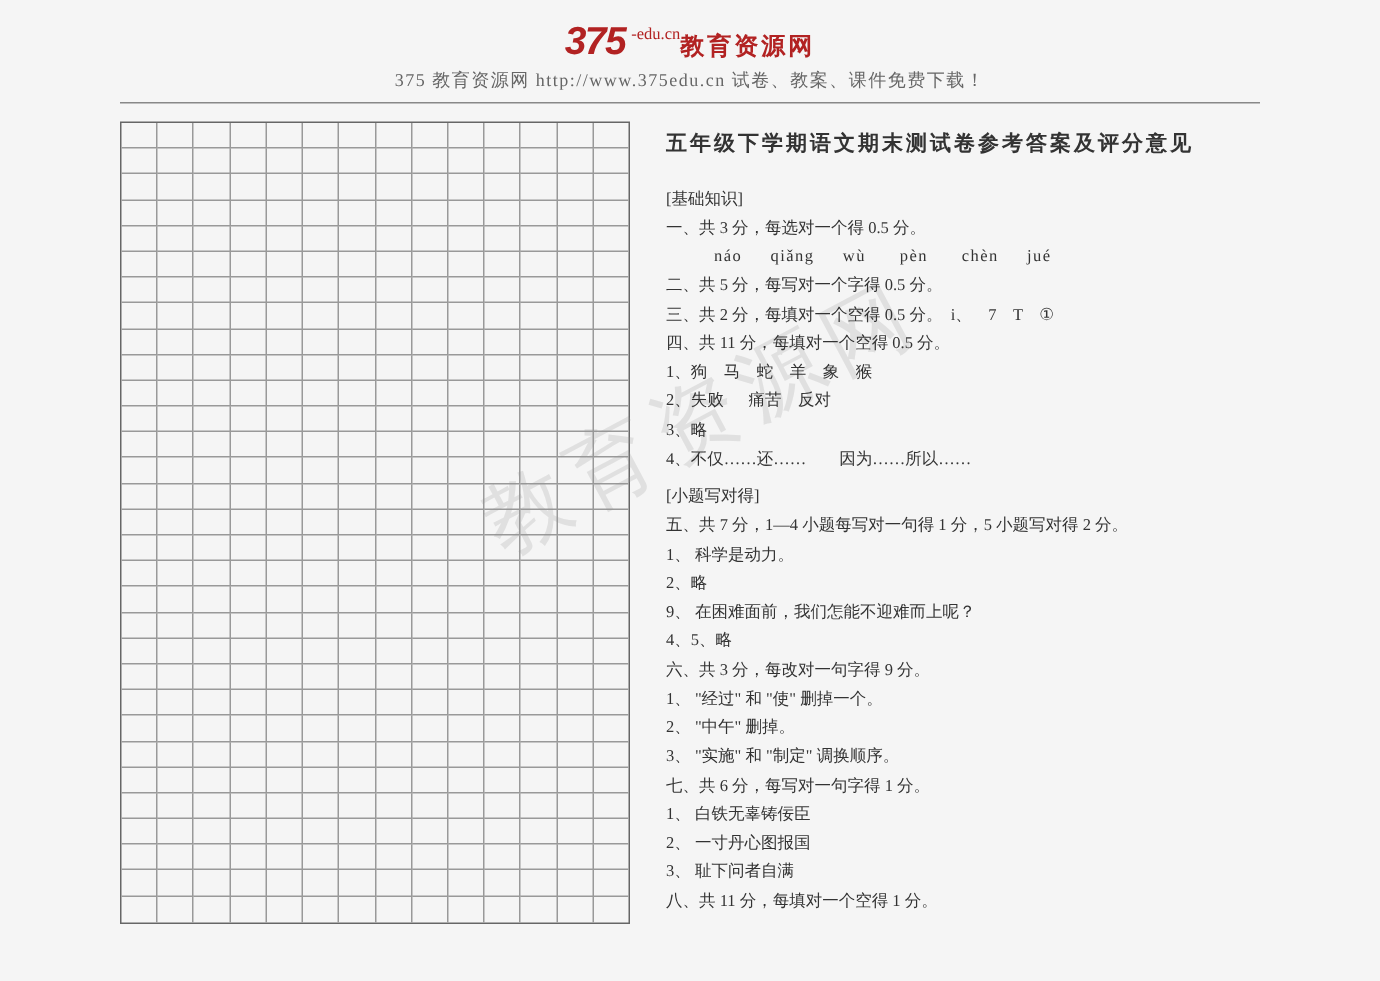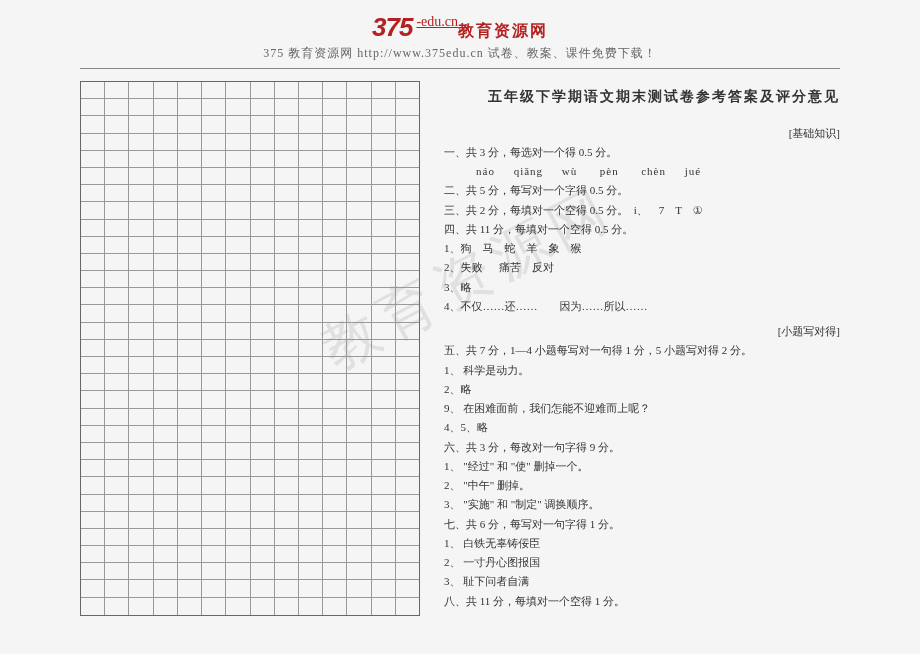--- a/index.html
+++ b/index.html
@@ -32,26 +32,25 @@
     }
     .logo-375 {
       font-family: Arial, sans-serif;
       font-size: 26px;
       font-weight: bold;
       font-style: italic;
       color: #b22222;
       letter-spacing: -1px;
     }
     .logo-tagtop {
-      font-size: 14px;
+      font-size: 11px;
       color: #b22222;
       position: relative;
       top: -10px;
       left: 2px;
-      text-decoration: underline;
     }
     .logo-text {
       font-size: 16px;
       font-weight: bold;
       color: #b22222;
       letter-spacing: 2px;
     }
     .sub-header {
       font-size: 12px;
       color: #666;
@@ -94,27 +93,26 @@
     }
     .text-col {
       flex: 1;
       padding-top: 4px;
       line-height: 1.75;
       position: relative;
     }
     .title {
       font-size: 14px;
       font-weight: bold;
-      text-align: right;
+      text-align: left;
       margin-bottom: 14px;
       letter-spacing: 2px;
     }
     .section-label {
       margin-top: 6px;
-      text-align: right;
     }
     .line {
       white-space: pre;
     }
     .indent1 {
       padding-left: 0;
     }
     .indent2 {
       padding-left: 32px;
     }

